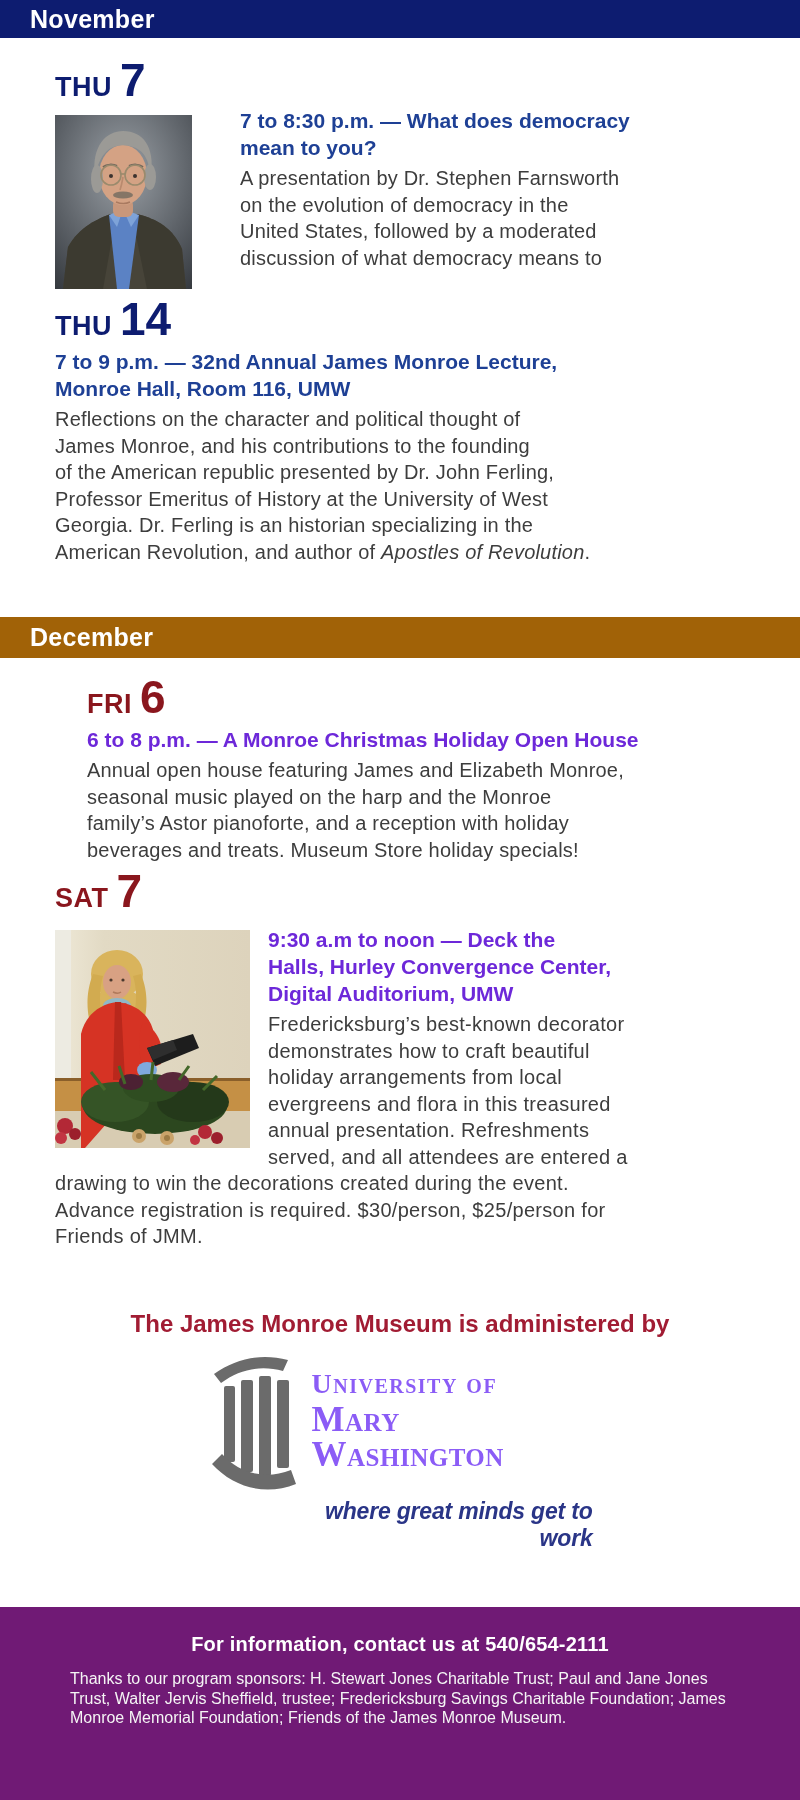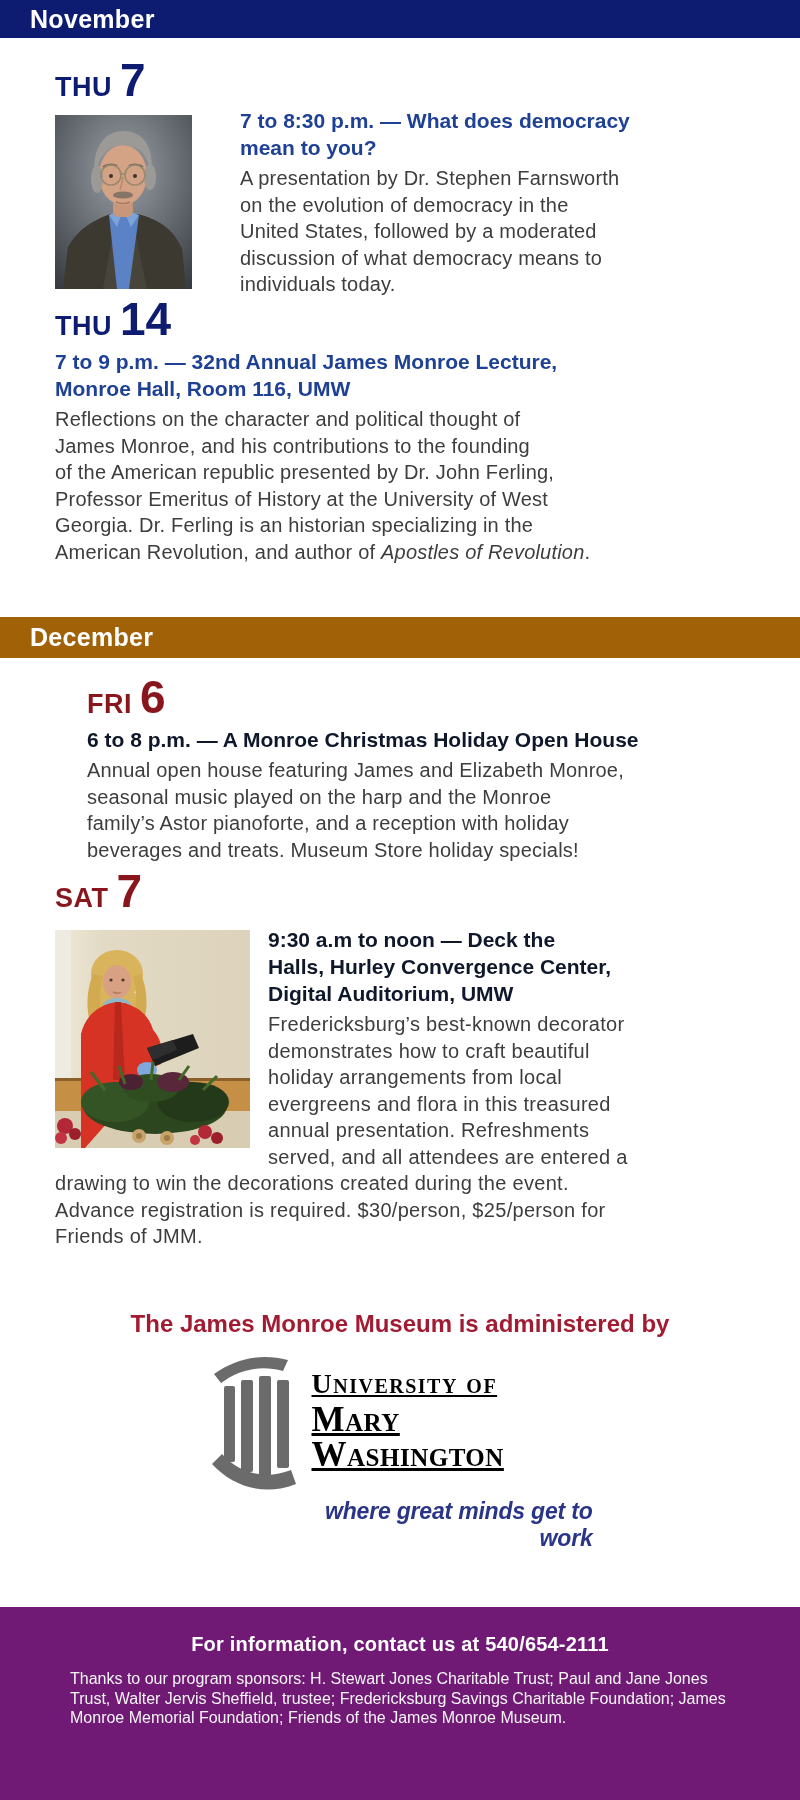--- a/index.html
+++ b/index.html
@@ -27,21 +27,21 @@
   .sec-thu14{top:296px;padding-left:55px;width:645px;}
   .sec-fri6{top:674px;padding-left:87px;width:645px;}
   .sec-sat7{top:868px;padding-left:55px;width:645px;}
   .day-heading{display:flex;align-items:baseline;line-height:1;}
   .day-abbr{font-weight:bold;font-size:27px;letter-spacing:.5px;}
   .day-num{font-weight:bold;font-size:46px;margin-left:8px;}
   .navy .day-abbr,.navy .day-num{color:#0d1c70;}
   .maroon .day-abbr,.maroon .day-num{color:#8a161d;}
   .evt-title{margin:0;padding:0;font-size:21px;line-height:27px;font-weight:bold;}
   .evt-title.blue{color:#1e4095;}
-  .evt-title.red{color:#0f172a;}
+  .evt-title.red{color:#6d28d9;}
   .evt-title .tl{display:block;white-space:nowrap;}
   .evt-body{
     margin:4px 0 0 0;
     font-size:20px;line-height:26.5px;
     color:#3d3d3d;letter-spacing:.2px;
   }
   .evt-body .bl{display:block;white-space:nowrap;}
   .it{font-style:italic;}
   
   .media-row{display:flex;margin-top:12px;}
@@ -60,21 +60,21 @@
   .admin-line{
     position:absolute;top:1310px;left:0;width:800px;
     text-align:center;font-size:24px;font-weight:bold;color:#a11c33;
   }
   .logo-block{position:absolute;top:1352px;left:0;width:800px;}
   .logo-inner{width:385px;margin:0 auto;display:flex;align-items:flex-start;}
   .logo-icon{flex:0 0 auto;width:92px;height:148px;}
   .logo-textcol{margin-left:12px;margin-top:18px;}
   .wordmark{
     font-family:"Liberation Serif","DejaVu Serif",serif;
-    font-variant:small-caps;color:#000000;font-weight:bold;line-height:1;text-decoration:underline;
+    font-variant:small-caps;color:#8b5cf6;font-weight:bold;line-height:1;
   }
   .wordmark .wm1{display:block;font-size:28px;letter-spacing:1.5px;}
   .wordmark .wm2{display:block;font-size:35px;letter-spacing:.5px;margin-top:4px;}
   .tagline{
     margin-top:26px;text-align:right;
     font-size:23px;font-style:italic;font-weight:bold;color:#2a3587;
     letter-spacing:-.2px;
   }
   
   .footer{
@@ -153,21 +153,20 @@
       <div class="thu7-text">
         <h3 class="evt-title blue">
           <span class="tl">7 to 8:30 p.m. — What does democracy</span>
           <span class="tl">mean to you?</span>
         </h3>
         <p class="evt-body">
           <span class="bl">A presentation by Dr. Stephen Farnsworth</span>
           <span class="bl">on the evolution of democracy in the</span>
           <span class="bl">United States, followed by a moderated</span>
           <span class="bl">discussion of what democracy means to</span>
-          <span class="bl">individuals today.</span>
         </p>
       </div>
     </div>
   </section>
 
   <section class="section sec-thu14">
     <div class="day-heading navy">
       <span class="day-abbr">THU</span>
       <span class="day-num">14</span>
     </div>

